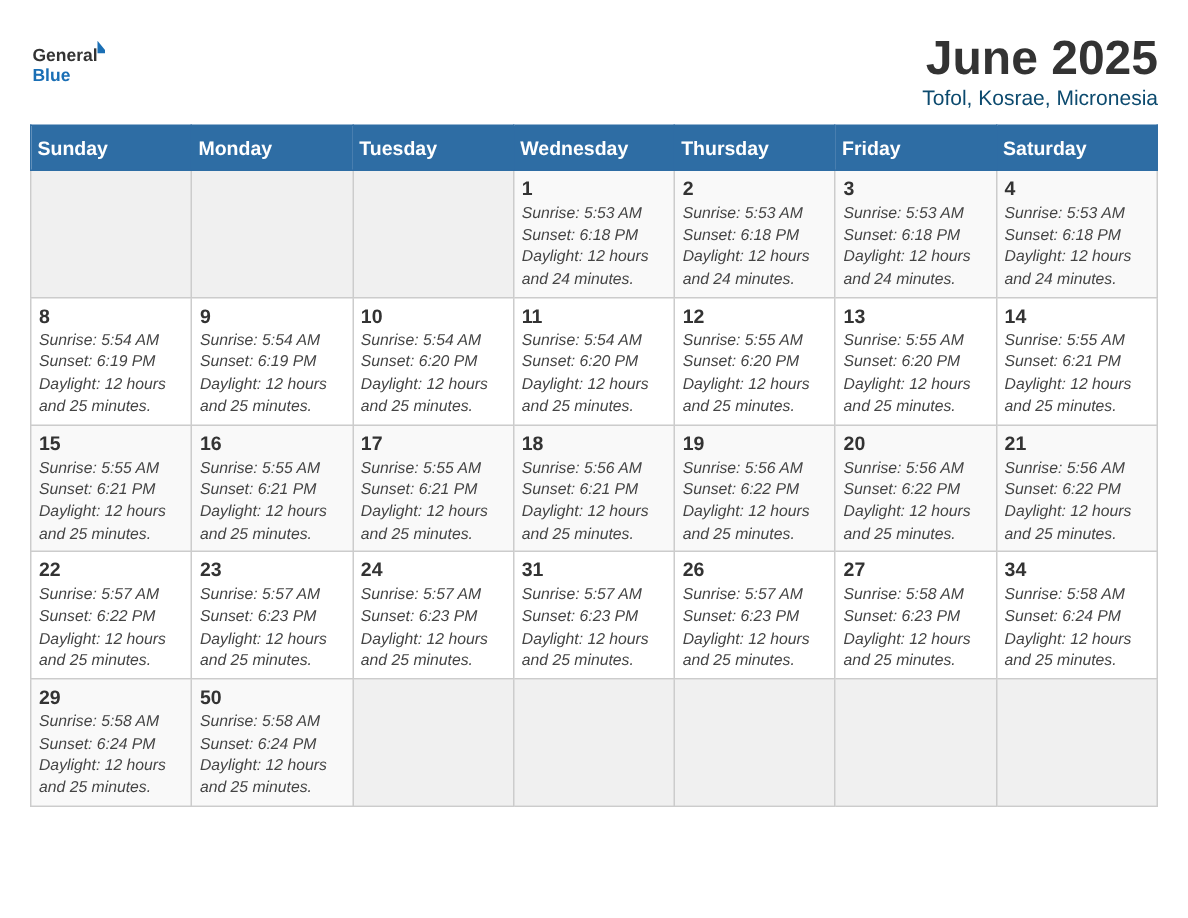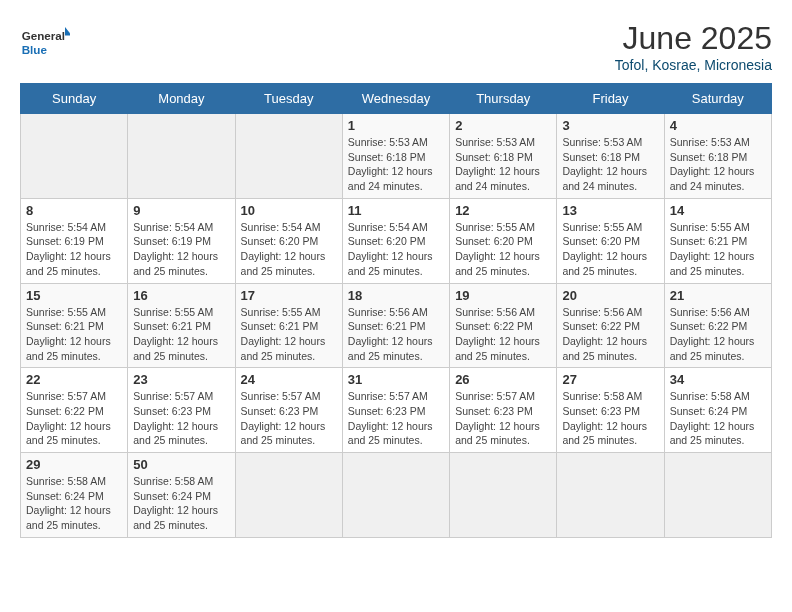--- a/index.html
+++ b/index.html
@@ -20,40 +20,40 @@
       display: flex;
       align-items: center;
       gap: 4px;
       justify-content: flex-end;
     }
     .title-block {
       text-align: right;
     }
     .title-block h1 {
       font-size: 32px;
-      font-weight: normal;
+      font-weight: bold;
       color: #333;
     }
     .title-block h2 {
       font-size: 14px;
       font-weight: normal;
       color: #0c4a6e;
     }
     table {
       width: 100%;
       border-collapse: collapse;
       font-size: 11px;
     }
     thead tr th {
       background-color: #2e6da4;
       color: #fff;
       padding: 7px 4px;
-      text-align: center;
+      text-align: left;
       font-size: 13px;
-      font-weight: normal;
+      font-weight: bold;
       border: 1px solid #2e6da4;
     }
     tbody tr td {
       border: 1px solid #ccc;
       vertical-align: top;
       padding: 4px 5px;
       width: 107px;
       background: #fff;
     }
     tbody tr:nth-child(odd) td {
@@ -63,20 +63,21 @@
       font-size: 13px;
       font-weight: bold;
       color: #333;
       display: block;
       margin-bottom: 2px;
     }
     .day-info {
       font-size: 10.5px;
       color: #444;
       line-height: 1.4;
+      font-style: italic;
     }
     .empty-cell {
       background: #f0f0f0 !important;
     }
   </style>
 </head>
 <body>
 
 <div class="header-area">
   <div class="logo">

